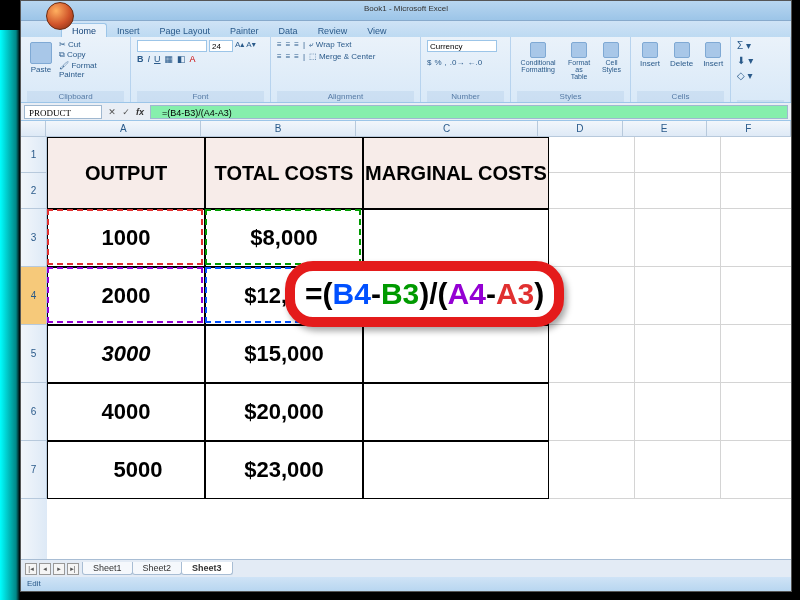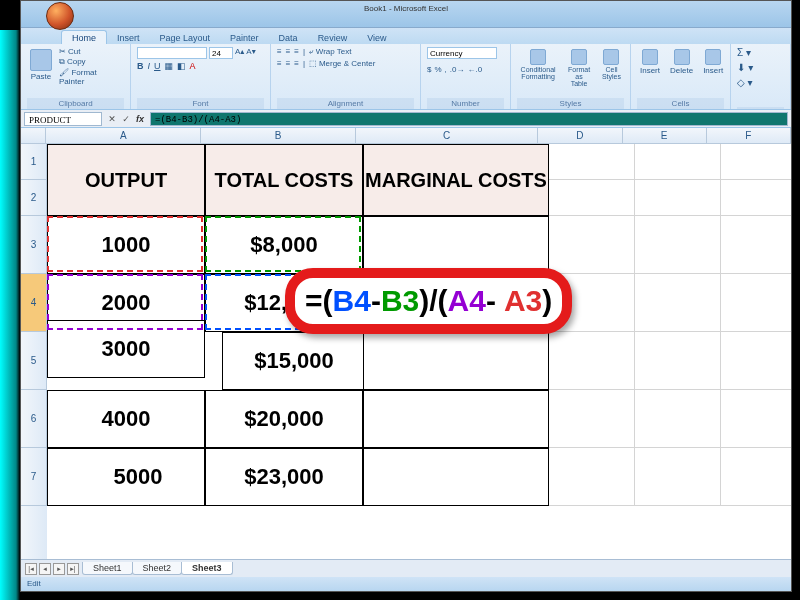--- a/index.html
+++ b/index.html
@@ -19,21 +19,21 @@
   }
   .cyan-edge {
     position: absolute;
     left: 0; top: 30px; bottom: 0;
     width: 20px;
     background: linear-gradient(to right, #0ff, #088 80%, #000);
   }
 
   
   .titlebar {
-    height: 27px;
+    height: 20px;
     background: linear-gradient(#b8d6f0, #9cc5e8);
     font-size: 8px;
     color: #333;
     text-align: center;
     line-height: 16px;
     border-bottom: 1px solid #88aacc;
   }
 
   
   .ribbon-tabs {
@@ -112,23 +112,23 @@
     width: 78px; border: 1px solid #a0b8d0; background: #fff;
     padding: 0 4px; margin: 0 3px; height: 14px; line-height: 14px;
     font-family: Tahoma; font-size: 9px;
   }
   .fbar-btn {
     width: 14px; height: 14px; text-align: center; line-height: 14px;
     font-size: 9px; color: #555;
   }
   .fx { font-style: italic; font-weight: bold; color: #333; }
   .finput {
-    flex: 1; border: 1px solid #a0b8d0; background: #0f766e;
-    padding: 0 4px; margin: 0 3px; height: 14px; line-height: 14px;
-    font-family: Liberation Mono, monospace; font-size: 9px;
+    flex: 1; border: 1px solid #a0b8d0; background: #86efac;
+    padding: 0 11px; margin: 0 3px; height: 14px; line-height: 14px;
+    font-family: Liberation Sans, sans-serif; font-size: 9px;
   }
 
   
   .grid-wrap { position: relative; flex: 1; background: #fff; overflow: hidden; }
   .colhdrs {
     display: flex; position: absolute; top: 0; left: 0; right: 0; height: 16px;
     background: linear-gradient(#f2f6fb,#dde9f6);
     font-size: 10px;
   }
   .corner { width: 26px; border-right: 1px solid #b7c9dc; border-bottom: 1px solid #b7c9dc; background: linear-gradient(#f2f6fb,#dde9f6);}
@@ -185,21 +185,21 @@
     font-family: Arial, sans-serif;
     font-weight: bold;
     font-size: 30px;
     display: flex; align-items: center; justify-content: center;
     padding: 0 10px;
     white-space: nowrap;
   }
   .ref-blue { color: #0050ff; }
   .ref-green { color: #009a00; }
   .ref-purple { color: #9400d3; }
-  .ref-red  { color: #e03030; margin-left: 8px; }
+  .ref-red  { color: #e03030; }
 
   
   .sheettabs {
     height: 18px; background: #e3ebf5; border-top: 1px solid #a8bdd4;
     display: flex; align-items: center; font-size: 9px;
   }
   .st-nav { display: flex; padding: 0 4px; gap: 2px; }
   .st-navbtn { width: 12px; height: 12px; border: 1px solid #999; background: #f5f5f5; font-size: 7px; line-height: 10px; text-align: center; color: #555;}
   .st-tab { padding: 1px 10px; border: 1px solid #a8bdd4; border-top: none; background: #f5f8fc; color: #333; border-radius: 0 0 3px 3px; margin-left: -1px;}
   .st-tab.active { background: #fff; font-weight: bold; }
@@ -373,22 +373,22 @@
     <div class="cells" id="cells">
         <div class="cell header hdr-border" style="left: 158px; width: 158px; top: 0px; height: 72px;">TOTAL COSTS</div>
         <div class="cell header hdr-border" style="left: 0px; width: 158px; top: 0px; height: 72px;">OUTPUT</div>
         <div class="cell header hdr-border" style="left: 316px; width: 186px; top: 0px; height: 72px;">MARGINAL COSTS</div>
         <div class="cell data-border" style="left: 0px; width: 158px; top: 72px; height: 58px;">1000</div>
         <div class="cell data-border" style="left: 158px; width: 158px; top: 72px; height: 58px;">$8,000</div>
         <div class="cell data-border" style="left: 316px; width: 186px; top: 72px; height: 58px;"></div>
         <div class="cell data-border" style="left: 0px; width: 158px; top: 130px; height: 58px;">2000</div>
         <div class="cell data-border" style="left: 158px; width: 158px; top: 130px; height: 58px;">$12,000</div>
         <div class="cell data-border" style="left: 316px; width: 186px; top: 130px; height: 58px;"></div>
-        <div class="cell data-border" style="left: 0px; width: 158px; top: 176px; height: 58px;">3000</div>
-        <div class="cell data-border" style="left: 175px; width: 144px; top: 188px; height: 58px;">$15,000</div>
+        <div class="cell data-border" style="left: 0px; width: 158px; top: 188px; height: 58px; font-style: italic;">3000</div>
+        <div class="cell data-border" style="left: 158px; width: 158px; top: 188px; height: 58px;">$15,000</div>
         <div class="cell data-border" style="left: 316px; width: 186px; top: 188px; height: 58px;"></div>
         <div class="cell data-border" style="left: 0px; width: 158px; top: 246px; height: 58px;">4000</div>
         <div class="cell data-border" style="left: 158px; width: 158px; top: 246px; height: 58px;">$20,000</div>
         <div class="cell data-border" style="left: 316px; width: 186px; top: 246px; height: 58px;"></div>
         <div class="cell data-border" style="left: 0px; width: 158px; top: 304px; height: 58px; padding-left: 24px;">5000</div>
         <div class="cell data-border" style="left: 158px; width: 158px; top: 304px; height: 58px;">$23,000</div>
         <div class="cell data-border" style="left: 316px; width: 186px; top: 304px; height: 58px;"></div>
         <div class="cell " style="left: 502px; width: 86px; top: 0px; height: 36px;"></div>
         <div class="cell " style="left: 502px; width: 86px; top: 36px; height: 36px;"></div>
         <div class="cell " style="left: 502px; width: 86px; top: 72px; height: 58px;"></div>

